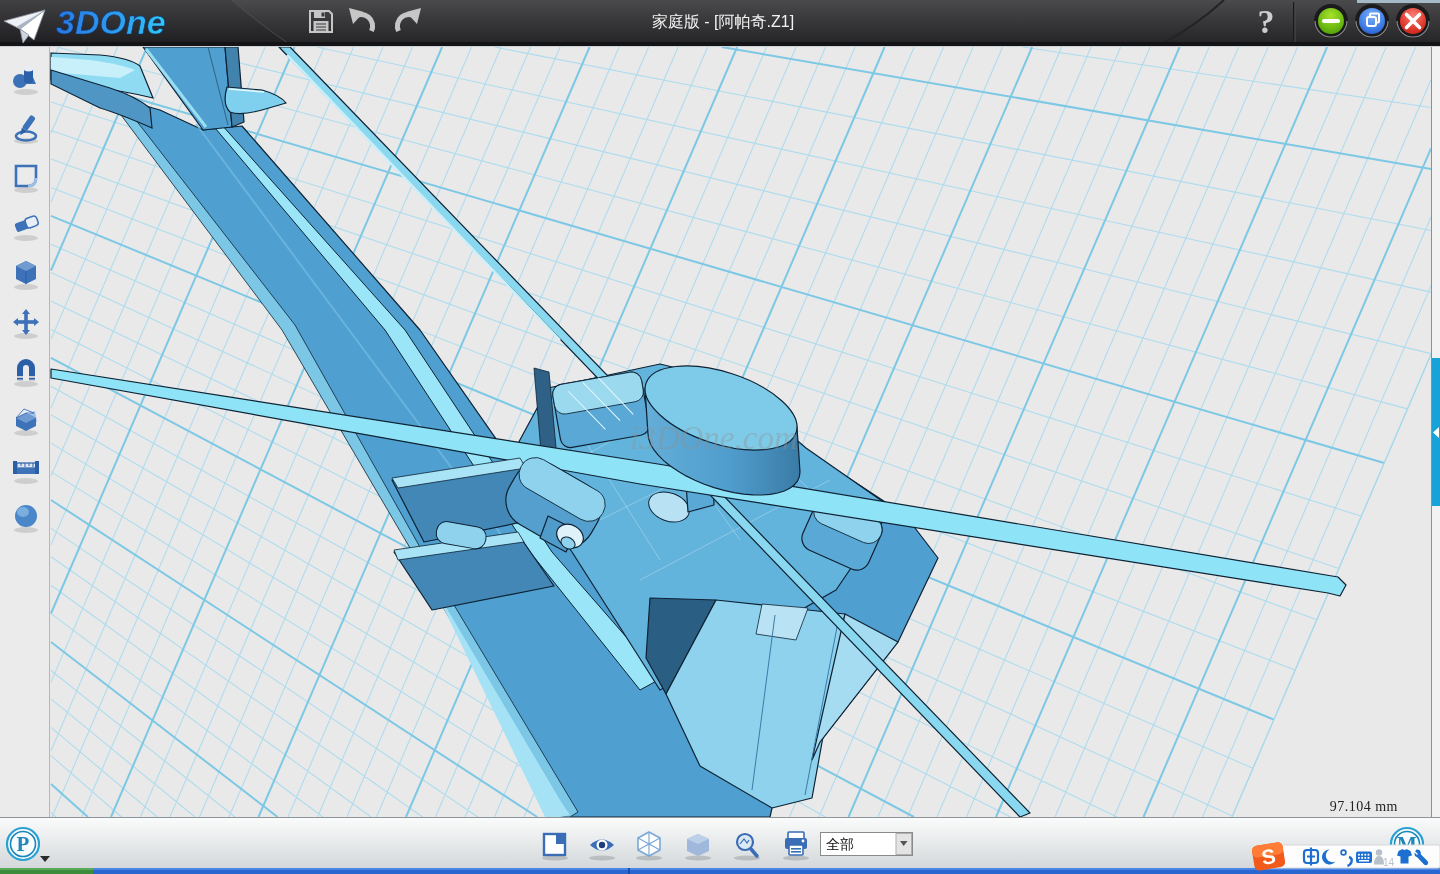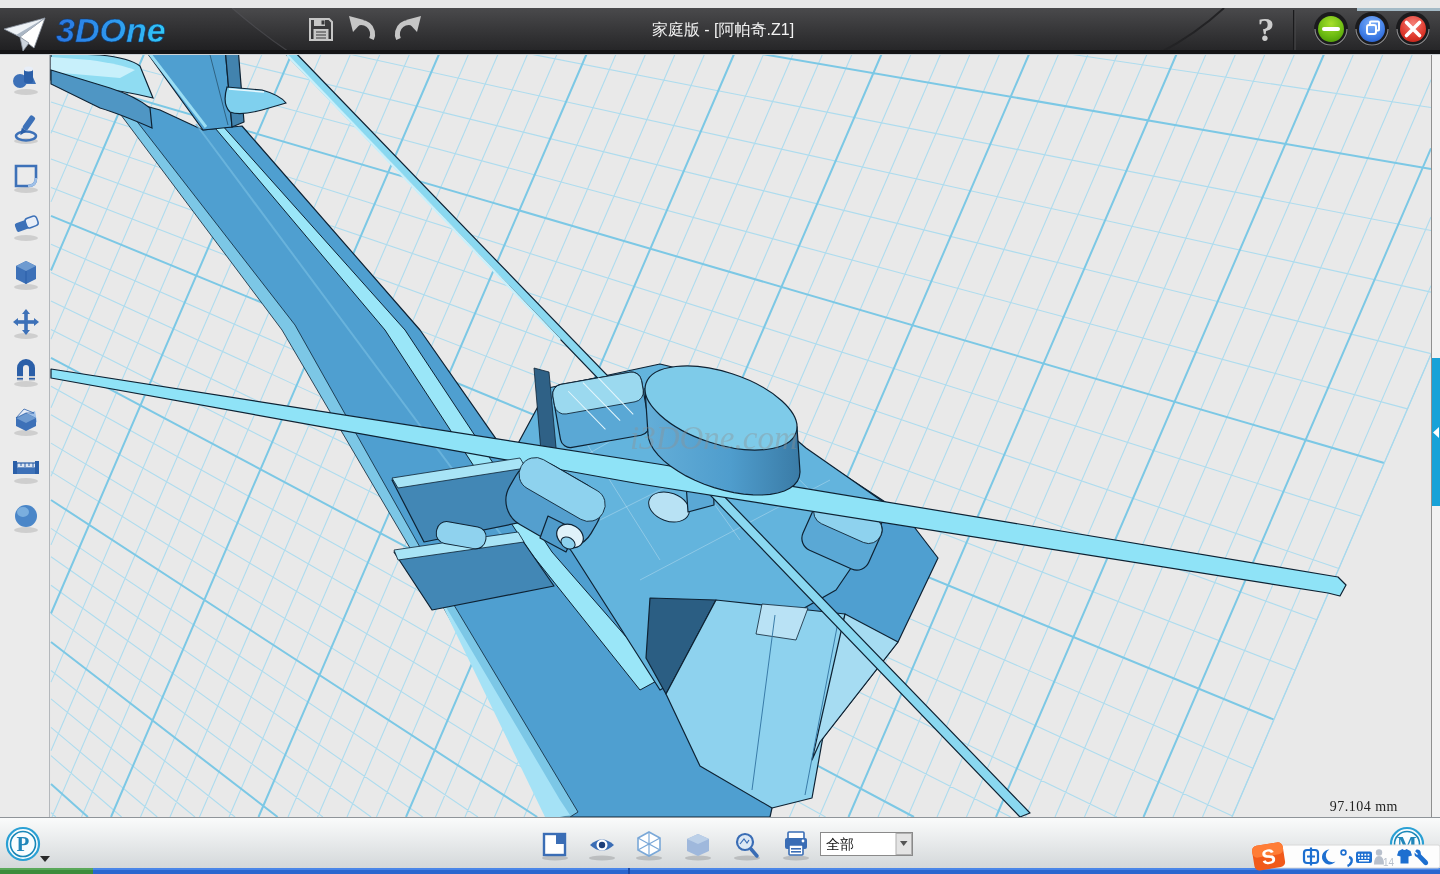--- a/index.html
+++ b/index.html
@@ -234,21 +234,21 @@
         <rect x="1367.6" y="857" width="1.8" height="1.8"></rect>
         <rect x="1359" y="860" width="10" height="1.5"></rect>
       </g>
 <circle cx="1379" cy="852.5" r="3.2" fill="#b8c0cc"></circle>
       <path d="M1374 864.5 Q1374 856 1379 856 Q1384 856 1384 864.5 Z" fill="#b8c0cc"></path>
       <text x="1383" y="866" font-family="Liberation Sans" font-size="10" fill="#b8c0cc">14</text>
 <path d="M1398.5 851 L1402.5 849 Q1404.5 851 1406.5 849 L1410.5 851 L1412 855.5 L1408.5 856.5 V863.5 H1400.5 V856.5 L1397 855.5 Z" fill="#1d6fd0"></path>
 <path d="M1416.5 849.5 Q1413.5 852.5 1415 856 L1417.5 857.5 L1424 864.5 Q1426 866 1427.5 864.5 Q1429 863 1427.5 861 L1421 854.5 L1420.5 851.5 Q1419.5 849 1416.5 849.5 Z" fill="#1d6fd0"></path>
       <path d="M1414.5 851.5 L1417.5 854.5" stroke="#fff" stroke-width="1.3"></path>
 </svg>
-<div style="position:absolute;left:0;top:8px;width:1440px;height:55px;">
+<div style="position:absolute;left:0;top:0;width:1440px;height:55px;">
 <svg width="1440" height="47" viewBox="0 0 1440 47">
         <defs>
 <linearGradient id="tb" x1="0" y1="0" x2="0" y2="1">
  <stop offset="0" stop-color="#4a4a4c"></stop>
             <stop offset="0.45" stop-color="#38383a"></stop>
             <stop offset="1" stop-color="#232325"></stop>
 </linearGradient>
 <linearGradient id="tbd" x1="0" y1="0" x2="0" y2="1">
  <stop offset="0" stop-color="#414143"></stop>
             <stop offset="1" stop-color="#1d1d1f"></stop>

